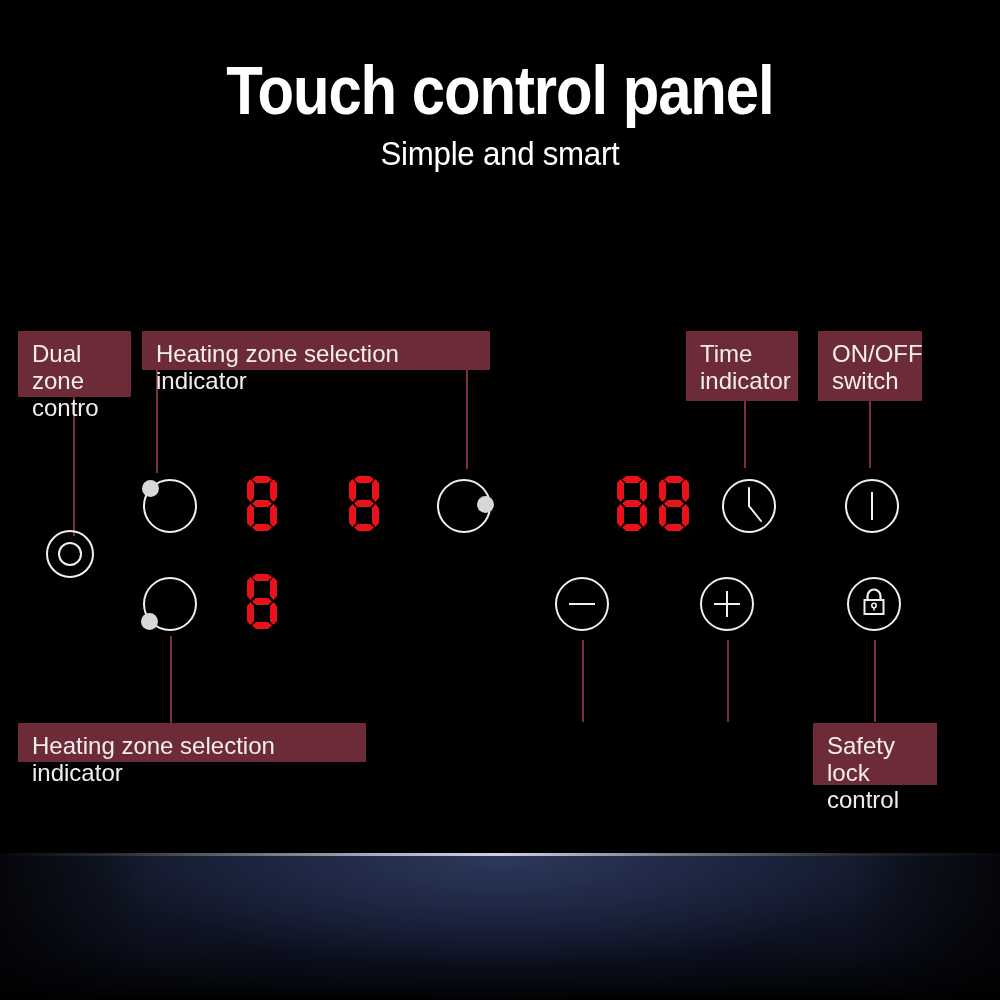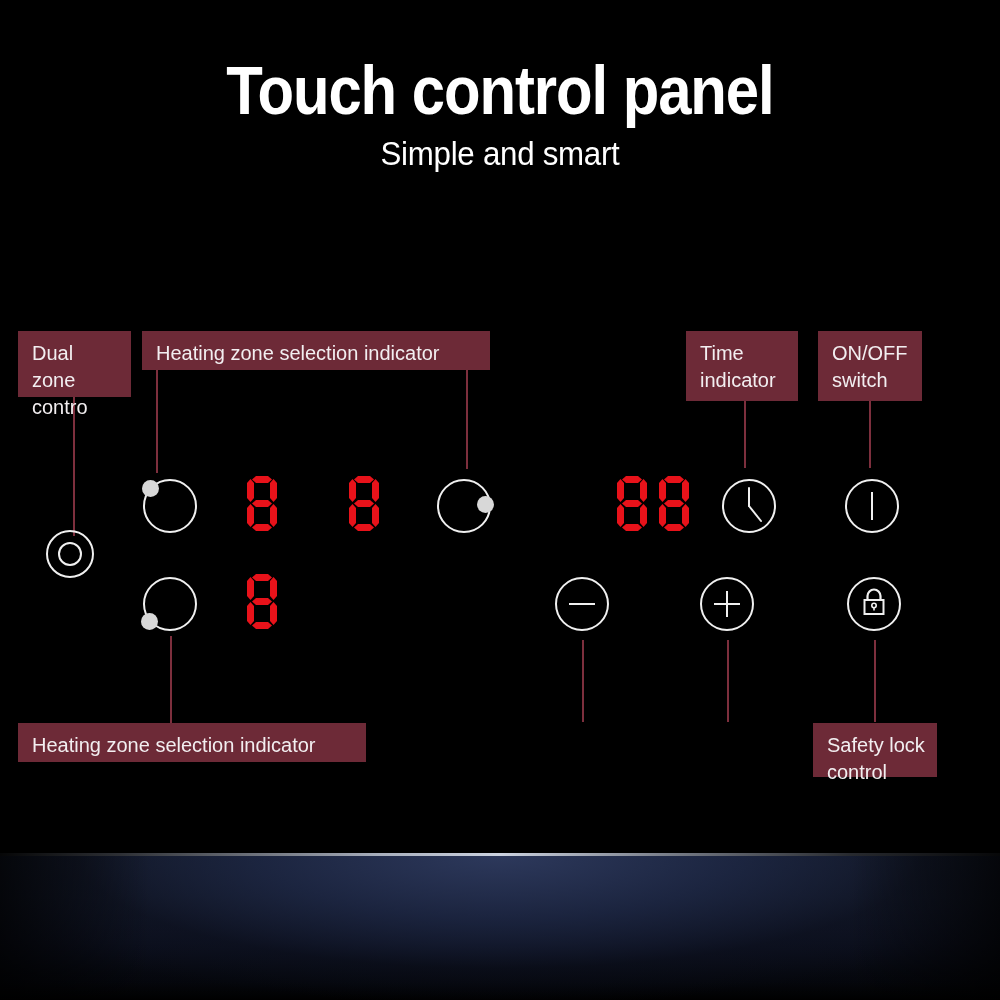--- a/index.html
+++ b/index.html
@@ -93,21 +93,21 @@
     transform: scaleX(0.92);
     line-height: 1;
     white-space: nowrap;
   }
 
   
   .label {
     position: absolute;
     background: #6d2a37;
     color: #f2eef0;
-    font-size: 20px;
+    font-size: 24px;
     line-height: 27px;
     padding: 9px 12px 10px 14px;
     box-sizing: border-box;
     white-space: pre-line;
   }
   .leader {
     position: absolute;
     width: 2px;
     background: #7d2f3d;
   }
@@ -167,21 +167,21 @@
 
   <div class="label" style="left:818px; top:331px; width:104px; height:70px;">ON/OFF
 switch</div>
 
   <div class="label" style="left:686px; top:331px; width:112px; height:70px;">Time
 indicator</div>
 
   <div class="label" style="left:18px; top:723px; width:348px; height:39px;">Heating zone selection indicator</div>
 
 
-  <div class="label" style="left:813px; top:723px; width:124px; height:54px;">Safety lock
+  <div class="label" style="left:813px; top:723px; width:124px; height:62px;">Safety lock
 control</div>
 
   <div style="position:absolute; left:46px; top:530px; width:48px; height:48px;">
     <div class="ring" style="left:0; top:0; width:48px; height:48px;"></div>
     <div class="ring" style="left:12px; top:12px; width:24px; height:24px;"></div>
   </div>
 
   <div style="position:absolute; left:143px; top:479px; width:54px; height:54px;">
     <div class="ring" style="left:0; top:0; width:54px; height:54px;"></div>
     <div class="dot" style="left:-1px; top:1px; width:17px; height:17px;"></div>

